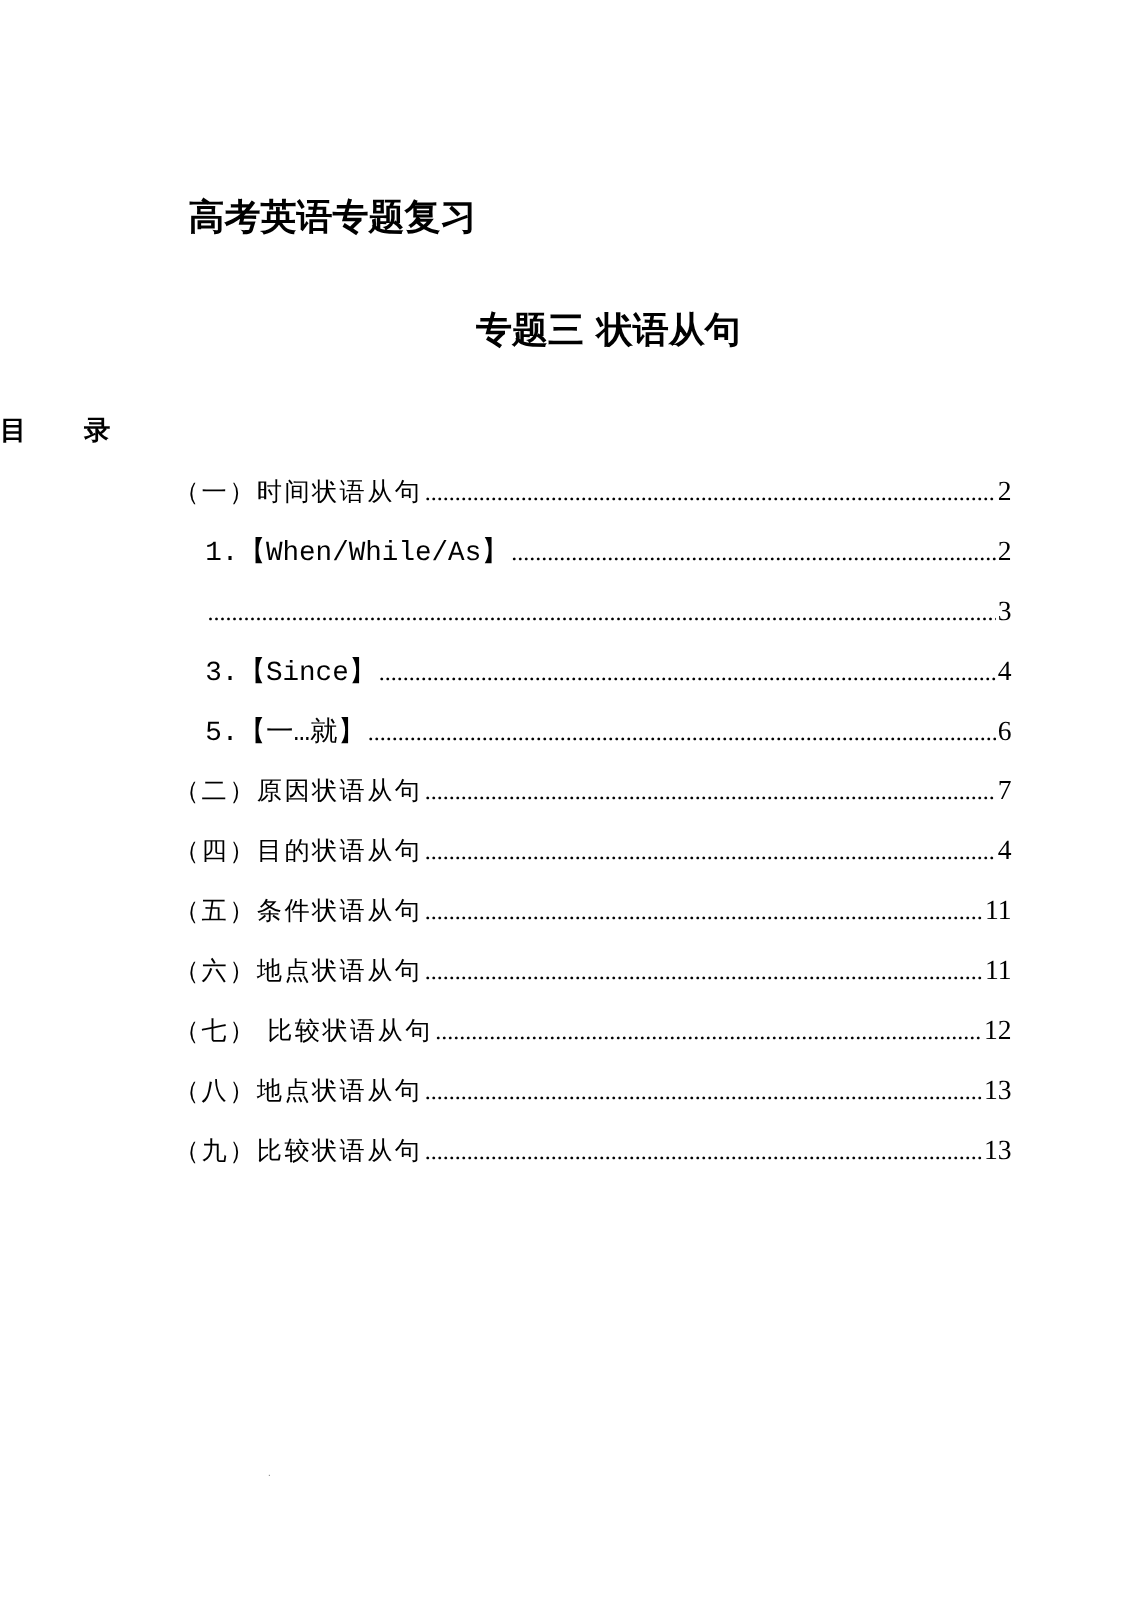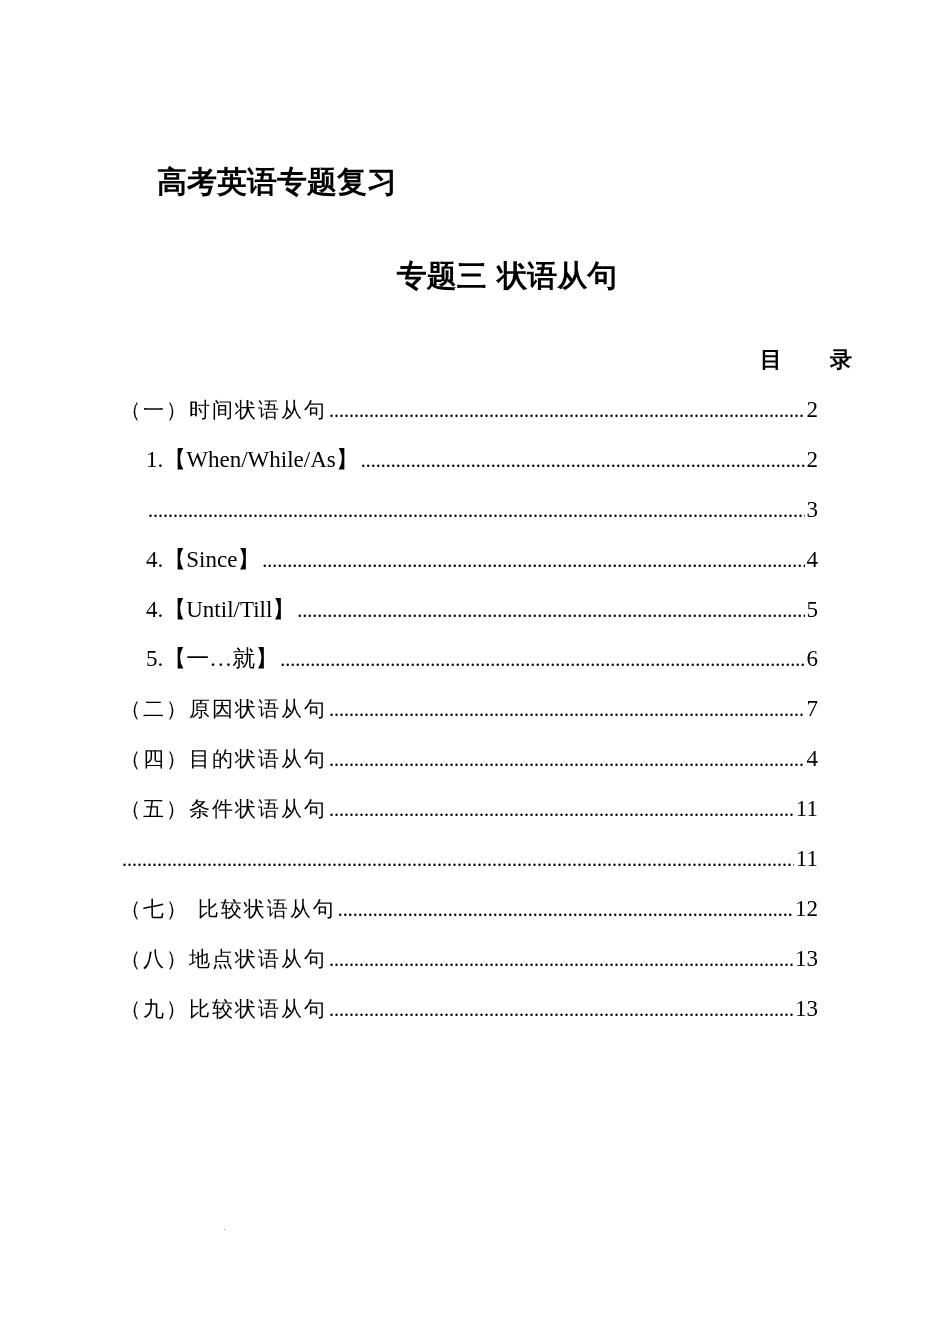--- a/index.html
+++ b/index.html
@@ -2,27 +2,27 @@
 <html><head>
   <meta charset="utf-8">
   <style>
     html, body { margin: 0; padding: 0; background: #ffffff; }
     body { width: 950px; height: 1344px; position: relative; overflow: hidden;
       font-family: "DejaVu Serif", "Liberation Serif", serif; color: #000; }
     .doc-title { position: absolute; left: 124px; top: 162px; font-size: 30px; font-weight: bold;
       font-family: "DejaVu Serif", serif; letter-spacing: 0px; line-height: 40px; margin-left: 33px; }
     .topic-title { position: absolute; left: 0; width: 1014px; text-align: center; top: 256px; font-size: 30px;
       font-weight: bold; font-family: "DejaVu Serif", serif; line-height: 40px; }
-    .toc-heading { position: absolute; left: 0; width: 852px; text-align: right; top: 345px; font-size: 22px;
+    .toc-heading { position: absolute; left: 0; width: 852px; text-align: left; top: 345px; font-size: 22px;
       font-weight: bold; font-family: "DejaVu Sans", sans-serif; line-height: 30px; word-spacing: 40px; }
     .toc-heading span + span { margin-left: 48px; }
-    .toc { position: absolute; left: 120px; top: 392px; width: 698px; }
+    .toc { position: absolute; left: 145px; top: 392px; width: 698px; }
     .toc-row { display: flex; align-items: baseline; height: 49.9px; line-height: 36px; font-size: 22px; }
     .toc-row.sub { padding-left: 26px; }
-    .toc-label { white-space: nowrap; font-family: Liberation Serif, serif; font-size: 23px; }
+    .toc-label { white-space: nowrap; font-family: Liberation Mono, monospace; font-size: 23px; }
     .toc-label.cn { font-family: "DejaVu Sans", sans-serif; font-size: 21px; letter-spacing: 2px; }
     .toc-dots { flex: 1; overflow: hidden; white-space: nowrap; font-family: "Liberation Serif", serif;
       font-size: 20px; margin: 0 2px; letter-spacing: 0px; }
     .toc-dots::after { content: "................................................................................................................................................................................................................"; }
     .toc-page { font-family: "Liberation Serif", serif; font-size: 23px; white-space: nowrap; }
     .speck { position: absolute; left: 224px; top: 1229px; width: 1px; height: 1px; background: #999; }
   </style>
 </head>
 <body>
 
@@ -42,28 +42,23 @@
     <div class="toc-row sub">
       <span class="toc-label">1.【When/While/As】</span>
       <span class="toc-dots"></span>
       <span class="toc-page">2</span>
     </div>
     <div class="toc-row sub">
       <span class="toc-dots"></span>
       <span class="toc-page">3</span>
     </div>
     <div class="toc-row sub">
-      <span class="toc-label">4.【Since】</span>
+      <span class="toc-label">3.【Since】</span>
       <span class="toc-dots"></span>
       <span class="toc-page">4</span>
-    </div>
-    <div class="toc-row sub">
-      <span class="toc-label">4.【Until/Till】</span>
-      <span class="toc-dots"></span>
-      <span class="toc-page">5</span>
     </div>
     <div class="toc-row sub">
       <span class="toc-label">5.【一…就】</span>
       <span class="toc-dots"></span>
       <span class="toc-page">6</span>
     </div>
     <div class="toc-row">
       <span class="toc-label cn">（二）原因状语从句</span>
       <span class="toc-dots"></span>
       <span class="toc-page">7</span>
@@ -72,20 +67,21 @@
       <span class="toc-label cn">（四）目的状语从句</span>
       <span class="toc-dots"></span>
       <span class="toc-page">4</span>
     </div>
     <div class="toc-row">
       <span class="toc-label cn">（五）条件状语从句</span>
       <span class="toc-dots"></span>
       <span class="toc-page">11</span>
     </div>
     <div class="toc-row">
+      <span class="toc-label cn">（六）地点状语从句</span>
       <span class="toc-dots"></span>
       <span class="toc-page">11</span>
     </div>
     <div class="toc-row">
       <span class="toc-label cn">（七） 比较状语从句</span>
       <span class="toc-dots"></span>
       <span class="toc-page">12</span>
     </div>
     <div class="toc-row">
       <span class="toc-label cn">（八）地点状语从句</span>

